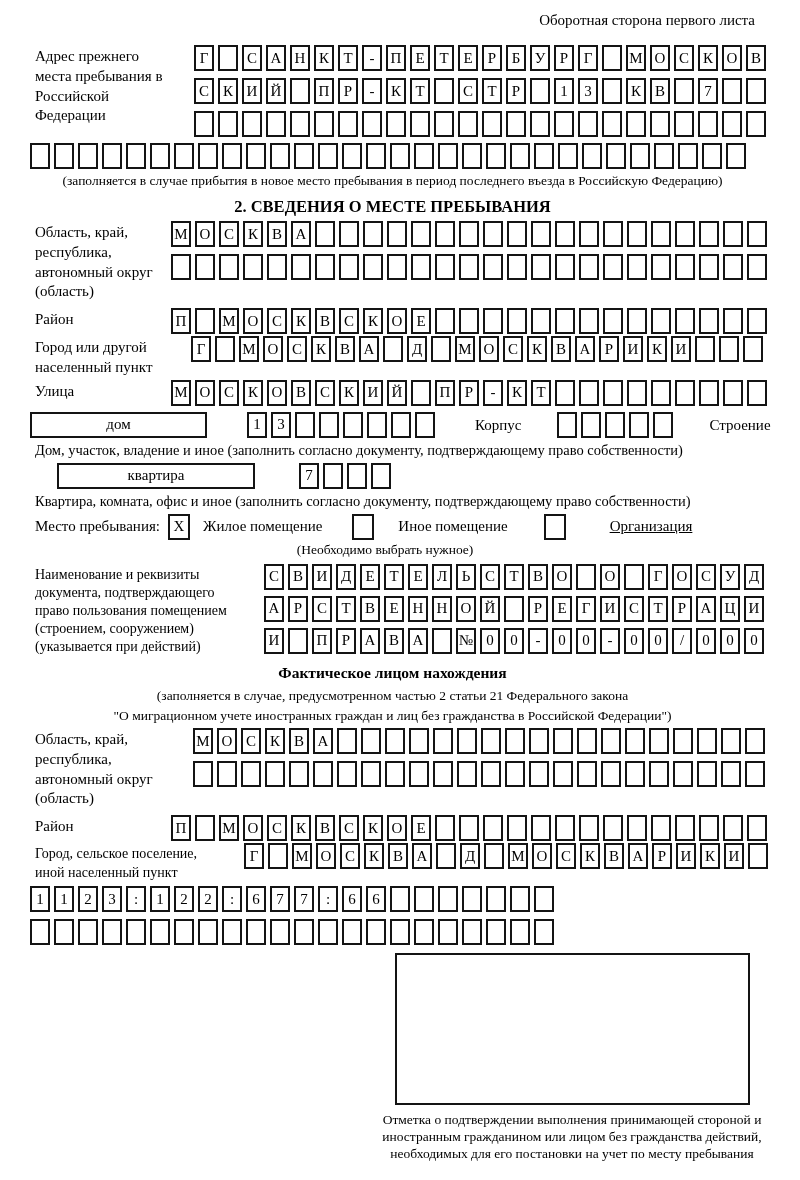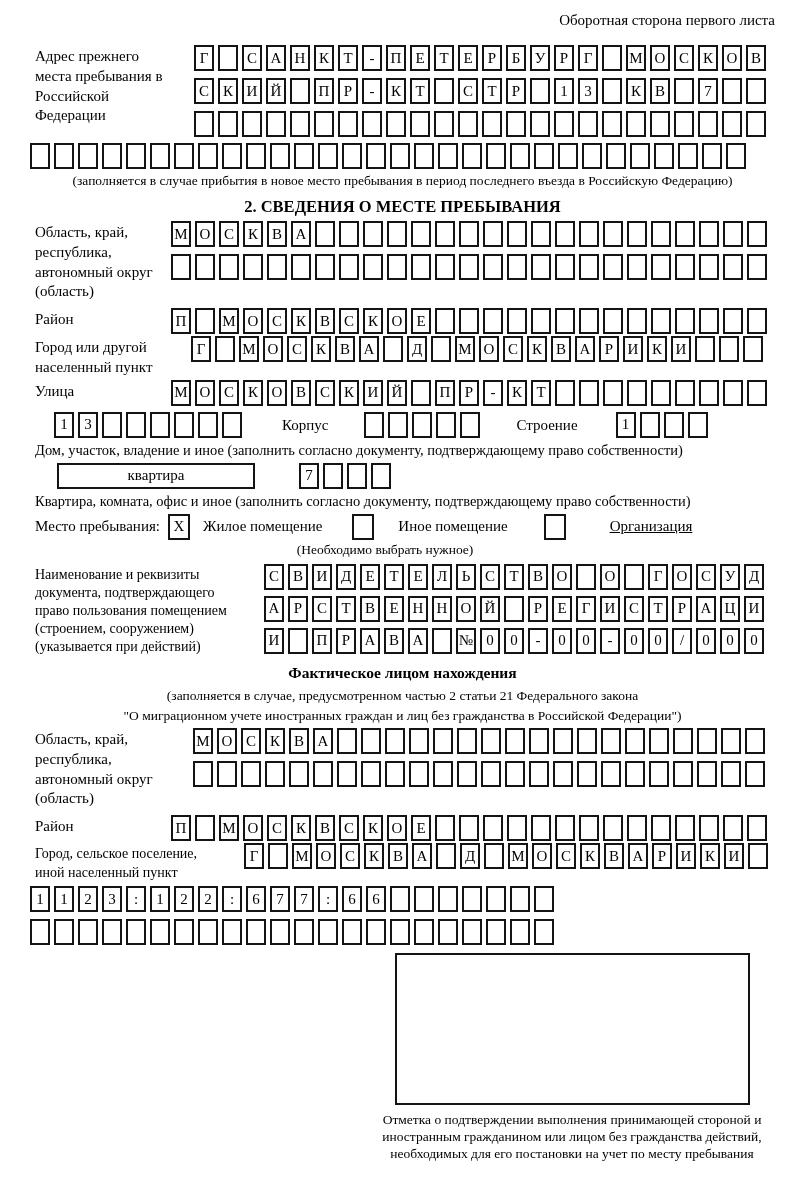--- a/index.html
+++ b/index.html
@@ -1,21 +1,21 @@
 <!DOCTYPE html>
 <html lang="ru"><head>
 <meta charset="utf-8">
 <style>
   html,body{margin:0;padding:0;background:#ffffff;}
   body{
     width:800px;height:1180px;
     font-family:"Liberation Serif","DejaVu Serif",serif;
     color:#000;overflow:hidden;
   }
-  .page{padding:10px 25px 0 30px;box-sizing:border-box;width:800px;height:1180px;}
+  .page{padding:10px 45px 0 30px;box-sizing:border-box;width:800px;height:1180px;}
   .side-note{text-align:right;font-size:15px;margin:2px 0 16px 0;}
   .f-row{display:flex;align-items:flex-start;gap:16px;}
   .f-label{font-size:15px;line-height:1.32;flex:0 0 auto;box-sizing:border-box;padding-left:5px;padding-top:2px;}
   .lw148{width:148px;} .lw125{width:125px;} .lw145{width:145px;} .lw147{width:147px;} .lw198{width:198px;} .lw218{width:218px;}
   .boxes{display:flex;gap:4px;flex:0 0 auto;}
   .rows-stack{display:flex;flex-direction:column;gap:7px;}
   .cell{
     box-sizing:border-box;width:20px;height:26px;border:2px solid #141414;
     display:inline-flex;align-items:center;justify-content:center;
     font-size:15px;line-height:1;background:#fff;flex:0 0 auto;
@@ -312,20 +312,21 @@
         <span class="cell"></span>
         <span class="cell"></span>
         <span class="cell"></span>
         <span class="cell"></span>
         <span class="cell"></span>
         <span class="cell"></span>
       </div>
   </div>
 
   <div class="f-row mt6">
+    <div class="widebox w177">дом</div>
     <div class="gap8"></div>
     <div class="boxes">
         <span class="cell">1</span>
         <span class="cell">3</span>
         <span class="cell"></span>
         <span class="cell"></span>
         <span class="cell"></span>
         <span class="cell"></span>
         <span class="cell"></span>
         <span class="cell"></span>

